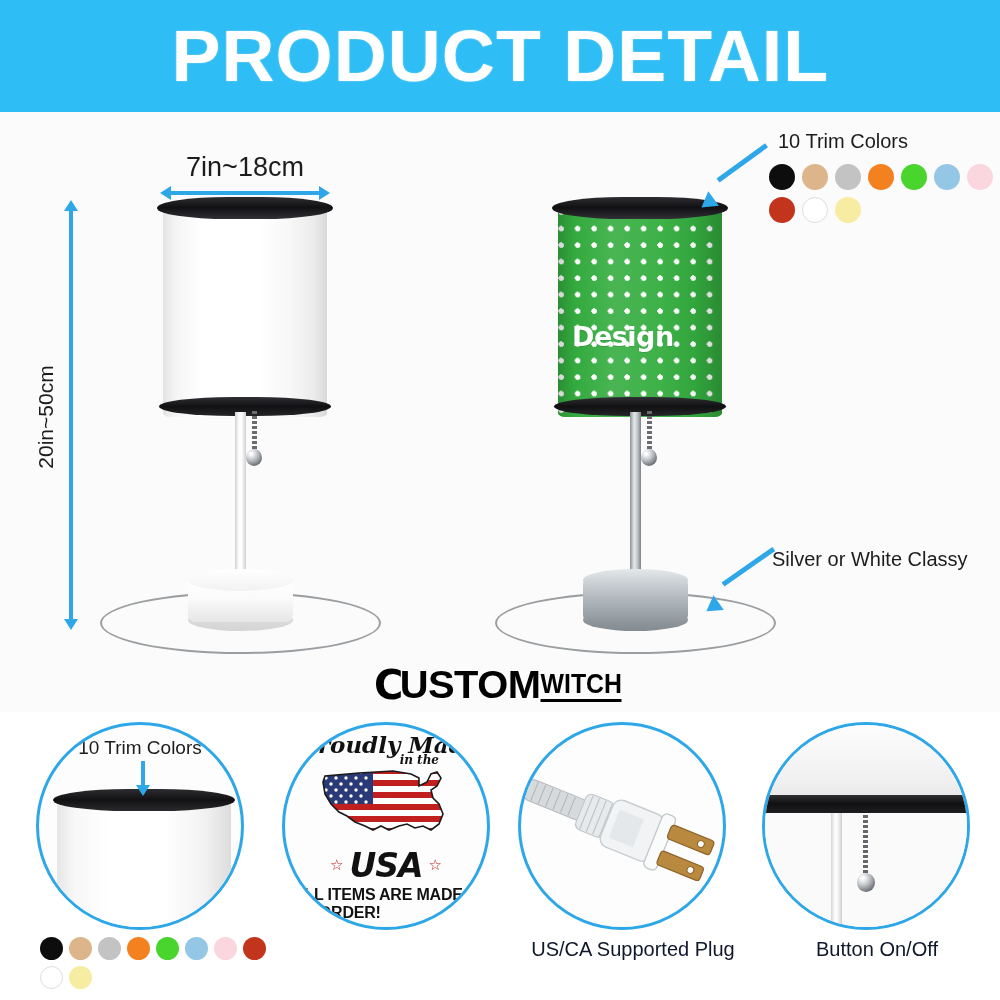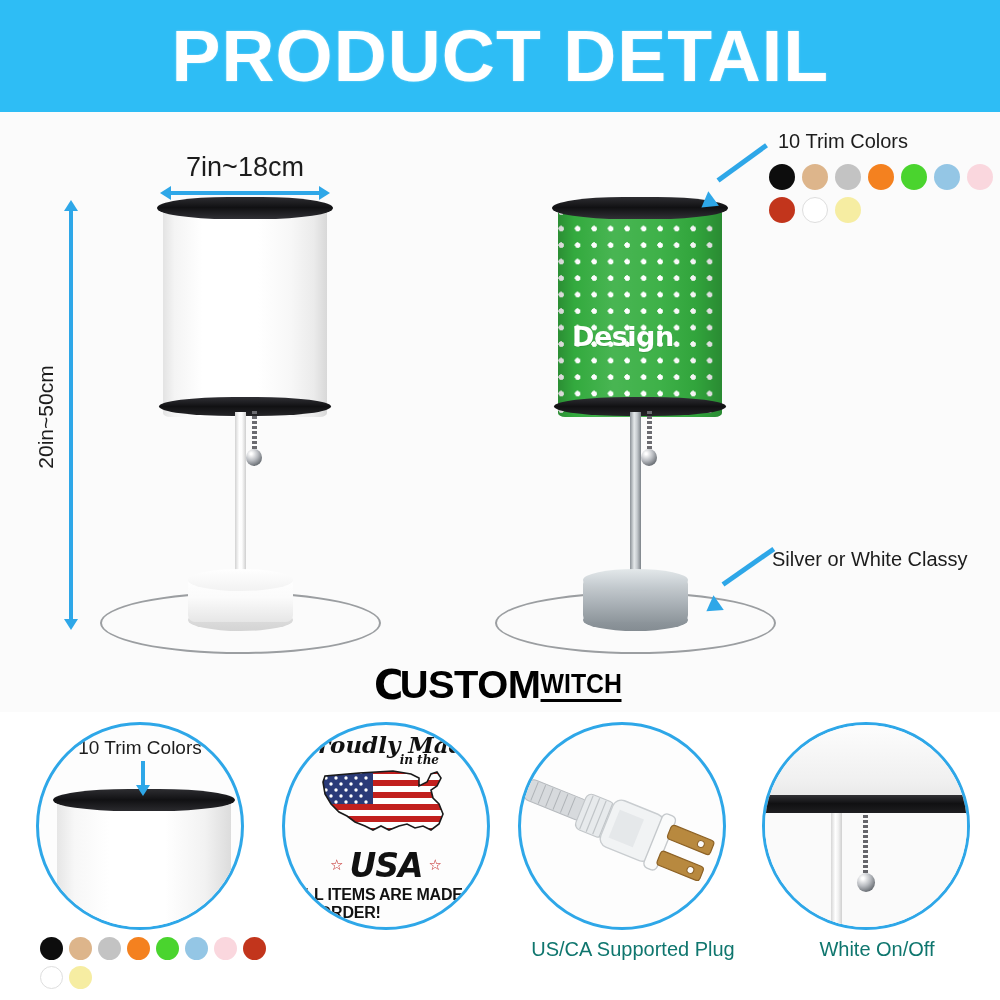--- a/index.html
+++ b/index.html
@@ -379,21 +379,21 @@
     width: 208px; height: 208px;
     border-radius: 50%;
     border: 3px solid #2ea7e8;
     background: #fdfdfd;
     position: relative;
     overflow: hidden;
   }
   .feat-label {
     margin-top: 8px;
     font-size: 20px;
-    color: #0f766e;
+    color: #0f172a;
     text-align: center;
     white-space: nowrap;
   }
 
   
   .f1-label {
     position: absolute;
     left: 0; right: 0; top: 12px;
     text-align: center;
     font-size: 19px;
@@ -769,15 +769,15 @@
 
   <div class="feat feat-4">
     <div class="circle">
       <div class="f4-bg"></div>
       <div class="f4-shade"></div>
       <div class="f4-trim"></div>
       <div class="f4-pole"></div>
       <div class="f4-chain"></div>
       <div class="f4-ball"></div>
     </div>
-    <div class="feat-label">White On/Off</div>
+    <div class="feat-label">Button On/Off</div>
   </div>
 </div>
 
 </body></html>

